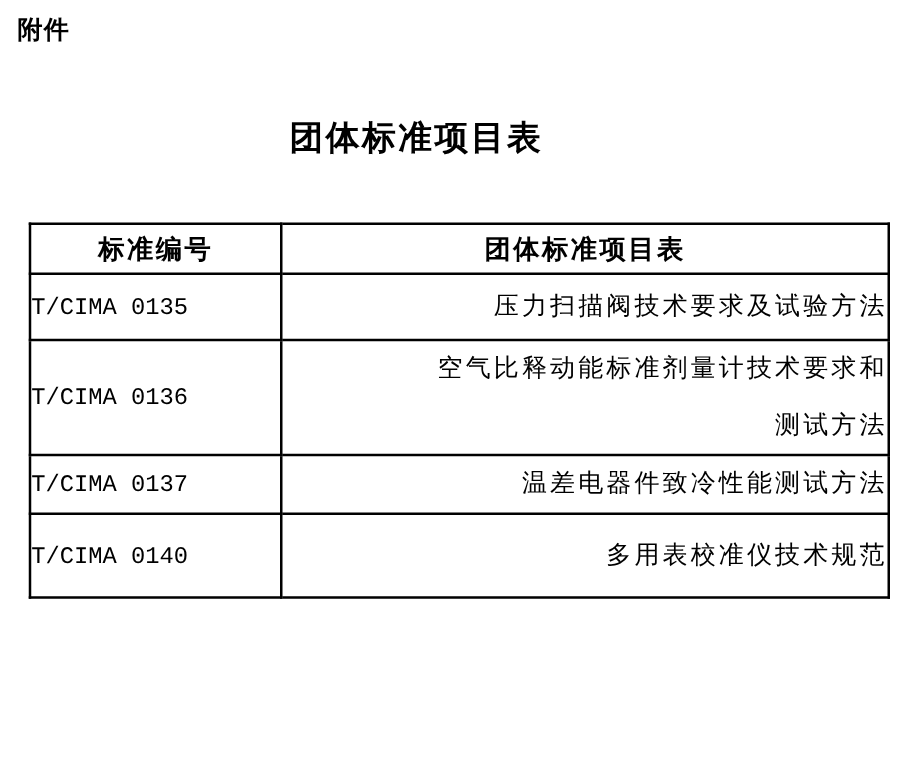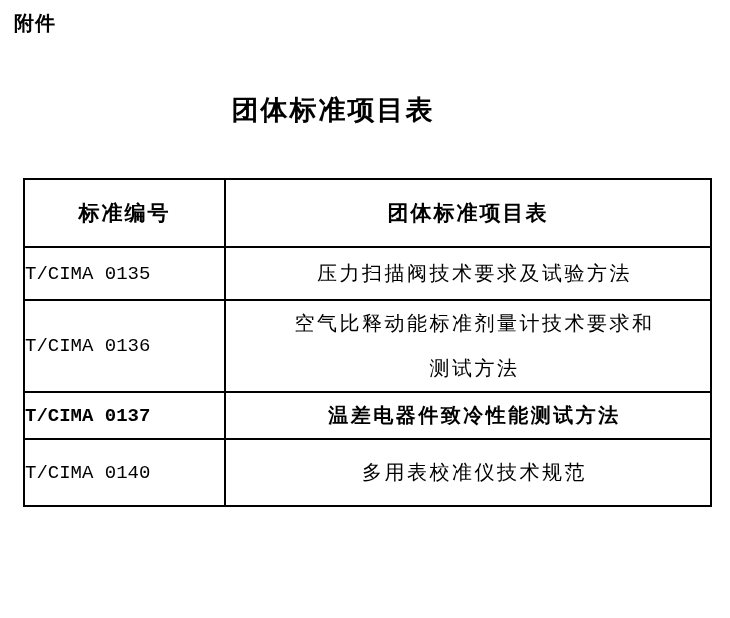--- a/index.html
+++ b/index.html
@@ -33,44 +33,44 @@
     width: 687px;
     border-collapse: collapse;
     table-layout: fixed;
   }
   table.standards td, table.standards th {
     border: 2px solid #000000;
     vertical-align: middle;
   }
   col.c-code { width: 201px; }
   col.c-name { width: 486px; }
-  tr.hdr { height: 68px; }
+  tr.hdr { height: 40px; }
   tr.hdr th {
     font-size: 21px;
     font-weight: bold;
     text-align: center;
     letter-spacing: 2px;
   }
   td.code {
     text-align: left;
     font-family: "Liberation Mono", monospace;
     font-size: 19px;
     white-space: nowrap;
   }
   td.name {
-    text-align: center;
+    text-align: right;
     padding-left: 13px;
     font-size: 20px;
     letter-spacing: 2.5px;
     white-space: pre-line;
     line-height: 45px;
   }
   tr.r0 { height: 53px; }
   tr.r1 { height: 92px; }
-  tr.r2 { height: 34px; font-weight: bold; }
+  tr.r2 { height: 34px; }
   tr.r3 { height: 54px; }
   tr.r4 { height: 51px; }
   tr.r5 { height: 67px; }
 </style>
 </head>
 <body>
 
 <div class="attachment-label">附件</div>
 
 <div class="doc-title">团体标准项目表</div>

